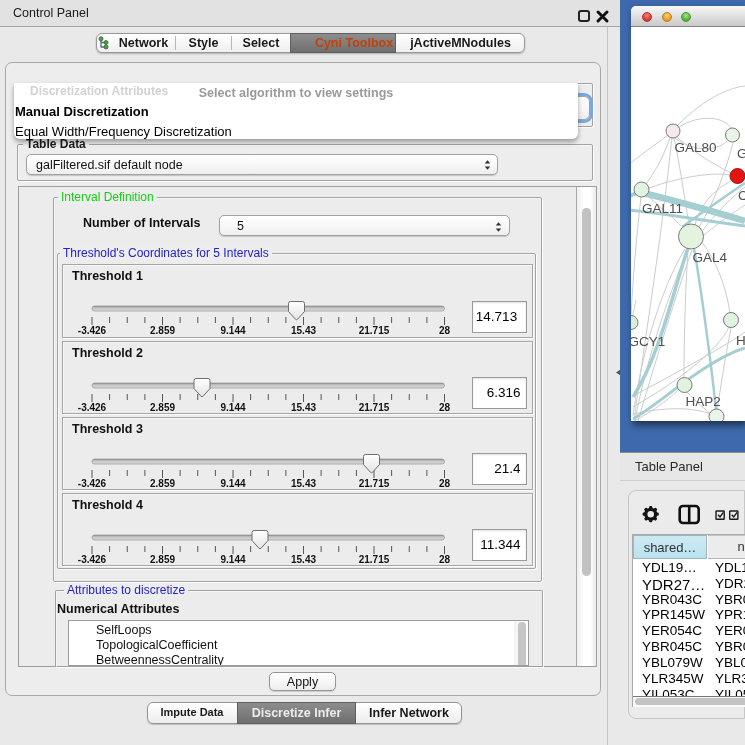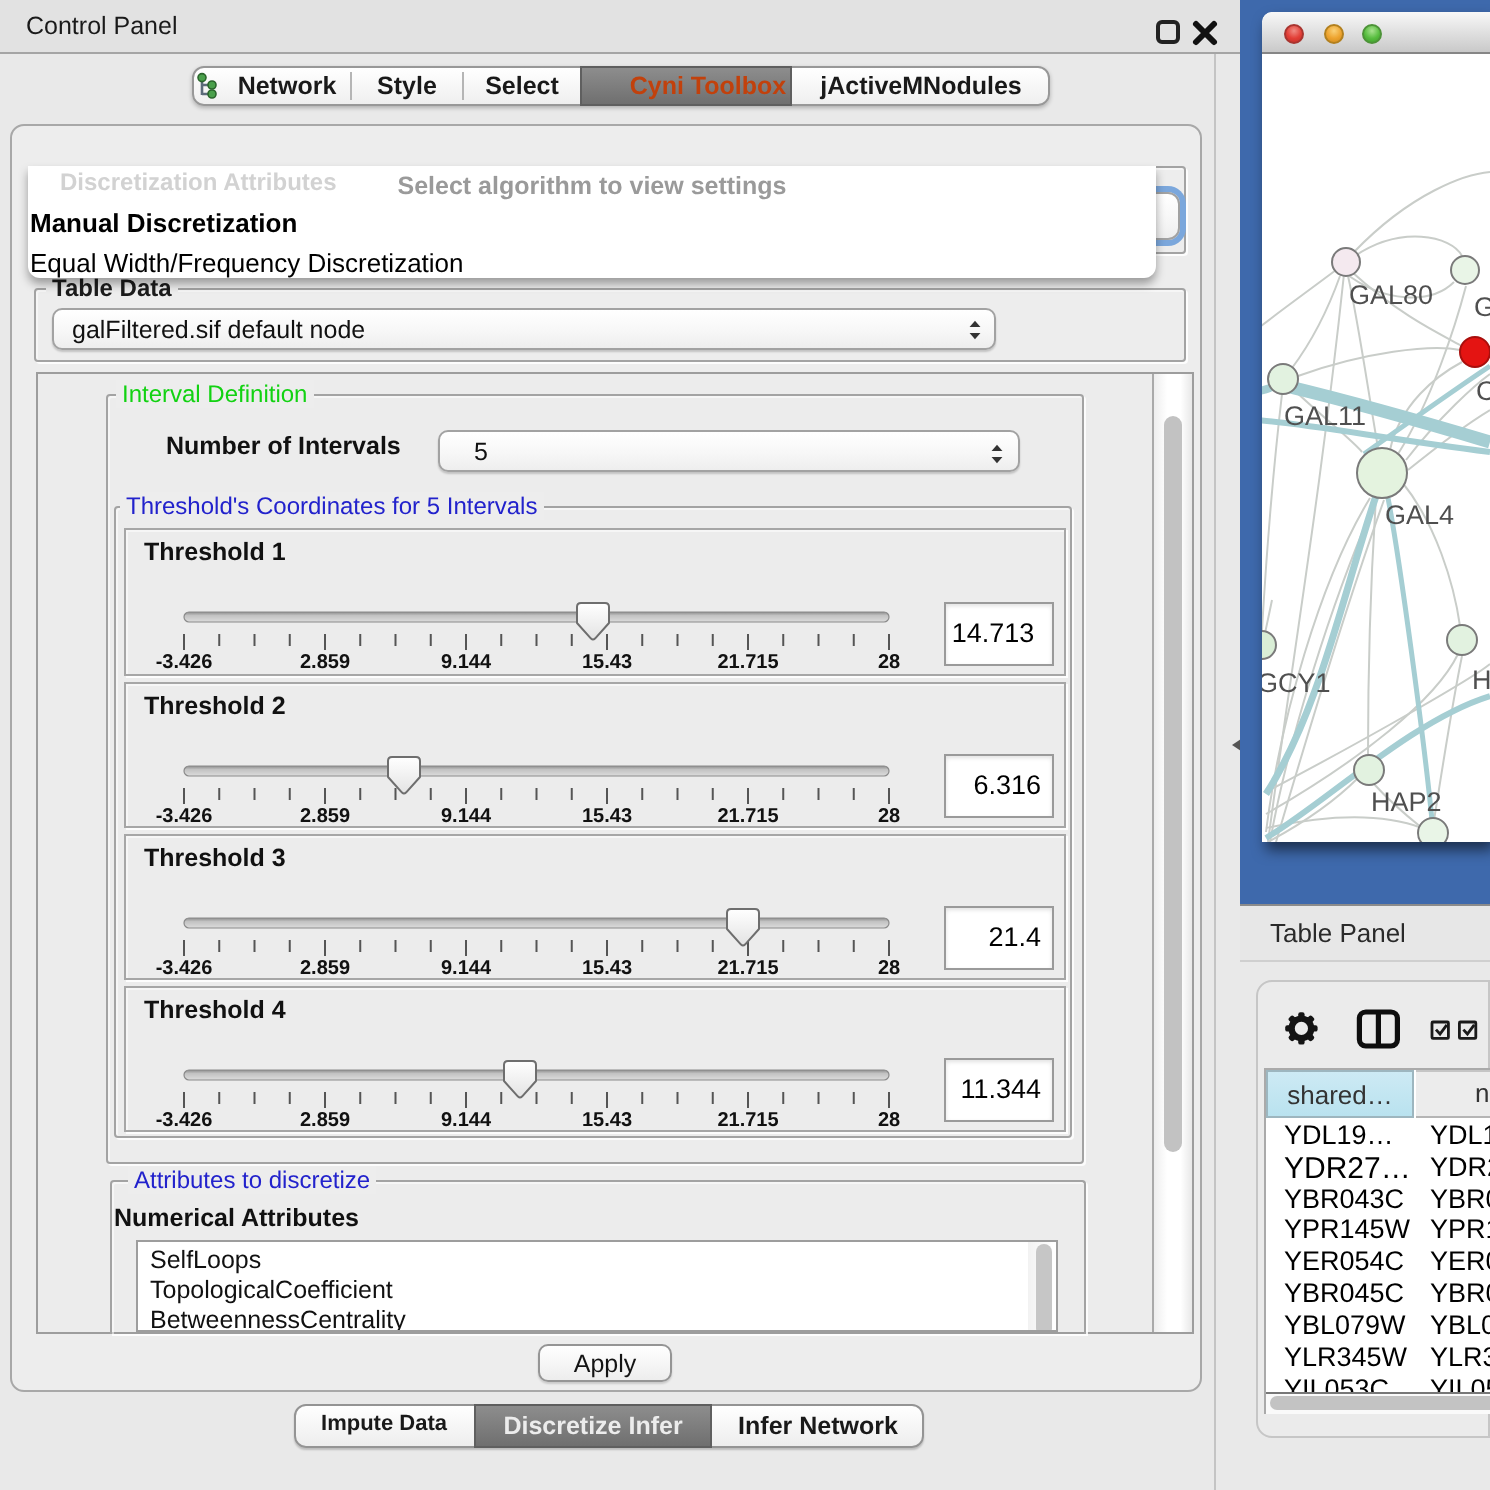--- a/index.html
+++ b/index.html
@@ -263,21 +263,21 @@
   <path d="M 189.0 38.5 Q 189.0 36.5 191.0 36.5 L 203.0 36.5 Q 205.0 36.5 205.0 38.5 L 205.0 46.5 L 198.0 54.3 Q 197.0 55.2 196.0 54.3 L 189.0 46.5 Z" fill="url(#thm492)" stroke="#6e6e6e" stroke-width="1" stroke-linejoin="round"></path>
  </svg>
  <div style="position:absolute;left:408.5px;top:35.5px;width:55px;height:32px;background:#fff;border:1px solid #9a9a9a;box-shadow:inset 0 1px 2px rgba(0,0,0,.12);font-size:13.5px;line-height:29px;text-align:right;padding-right:5px;color:#000;">11.344</div>
 </div>
 
 <div class="grp" style="left:55px;top:590px;width:488px;height:77px;border-bottom:none;border-radius:2px 2px 0 0;">
  <span class="gtitle" style="left:8px;color:#2222cc;">Attributes to discretize</span>
 </div>
 <div class="abs" style="left:57px;top:602px;font-size:12.5px;font-weight:700;color:#111;">Numerical Attributes</div>
 <div class="abs" style="left:68px;top:620px;width:461px;height:46px;background:#fff;border:1px solid #9d9d9d;overflow:hidden;">
- <div style="padding:2px 0 0 6px;font-size:12.5px;line-height:15px;color:#111;">SelfLoops<br>TopologicalCoefficient<br>BetweennessCentrality</div>
+ <div style="padding:2px 0 0 27px;font-size:12.5px;line-height:15px;color:#111;">SelfLoops<br>TopologicalCoefficient<br>BetweennessCentrality</div>
  <div style="position:absolute;right:1px;top:0;width:13px;height:46px;background:linear-gradient(90deg,#f2f2f2,#fff);"></div>
  <div style="position:absolute;right:2.5px;top:1px;width:8px;height:46px;background:#c6c6c6;border-radius:4px;"></div>
 </div>
 
 <div class="abs" style="left:269px;top:672px;width:67px;height:19px;background:linear-gradient(#ffffff,#ededed);border:1px solid #959595;border-radius:5px;box-shadow:0 1px 1px rgba(0,0,0,.15);text-align:center;font-size:12.5px;line-height:18px;color:#141414;">Apply</div>
 
 <div class="abs" style="left:147px;top:702px;width:315px;height:22px;background:linear-gradient(#ffffff,#ededed);border:1px solid #949494;border-radius:6px;box-shadow:0 1px 1px rgba(0,0,0,.2);"></div>
 <div class="abs" style="left:237px;top:702px;width:119px;height:22px;background:linear-gradient(#8d8d8d,#6f6f6f);border:1px solid #5f5f5f;"></div>
 <div class="abs" style="left:147px;top:706px;width:90px;text-align:center;font-size:11px;font-weight:700;color:#191919;">Impute Data</div>
 <div class="abs" style="left:237px;top:706px;width:119px;text-align:center;font-size:12.5px;font-weight:700;color:#ececec;">Discretize Infer</div>

